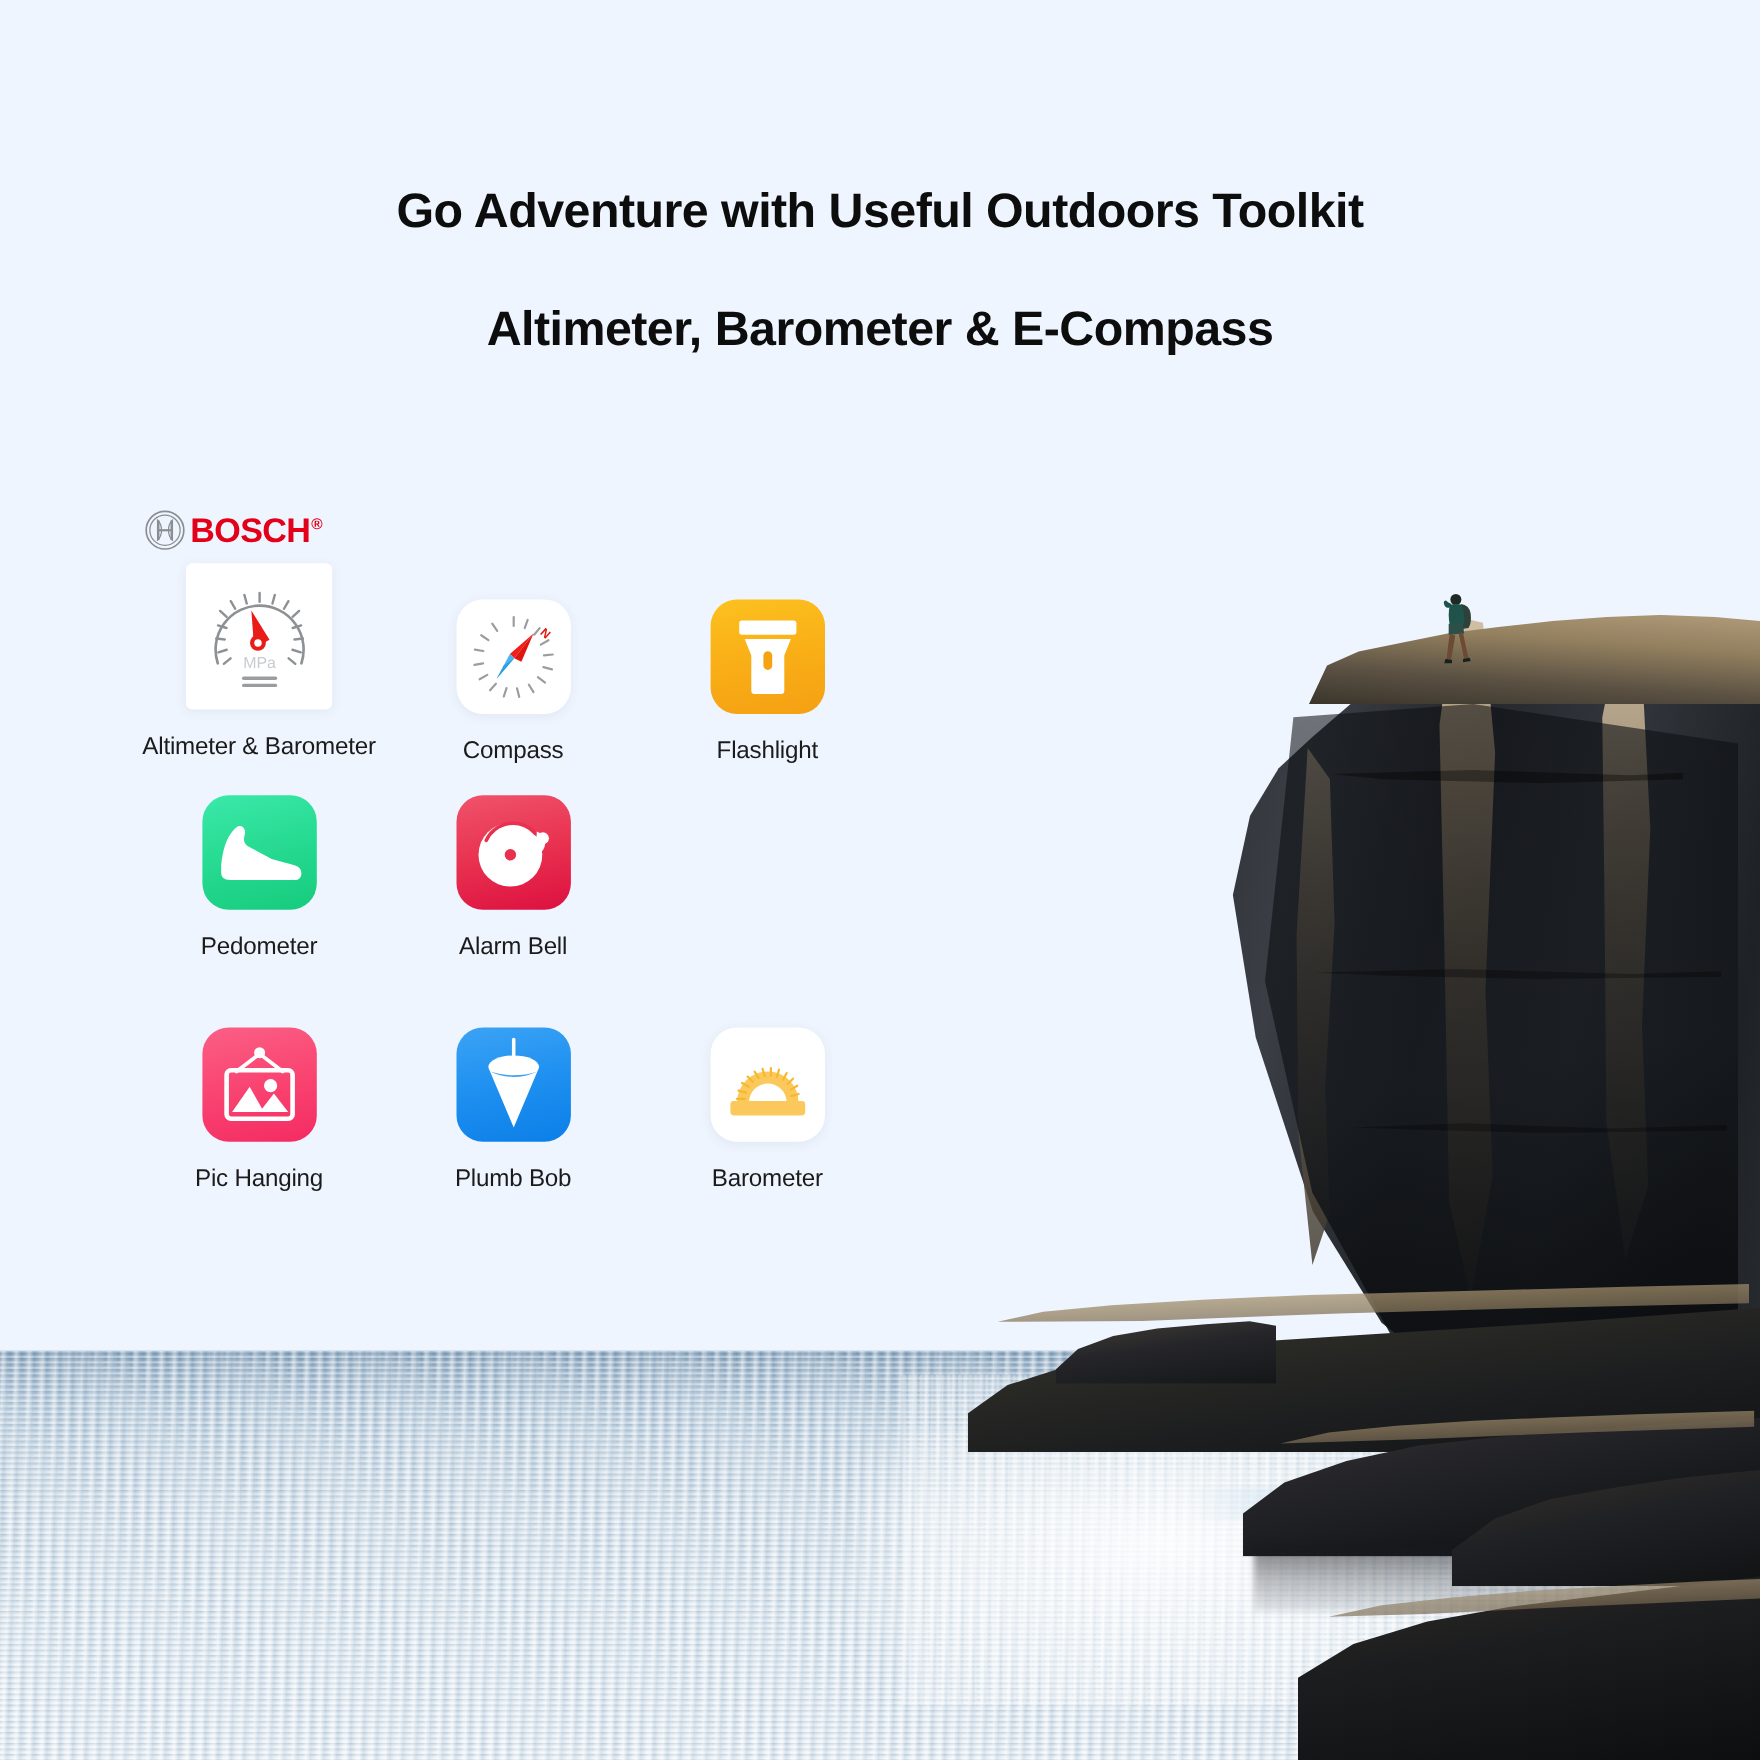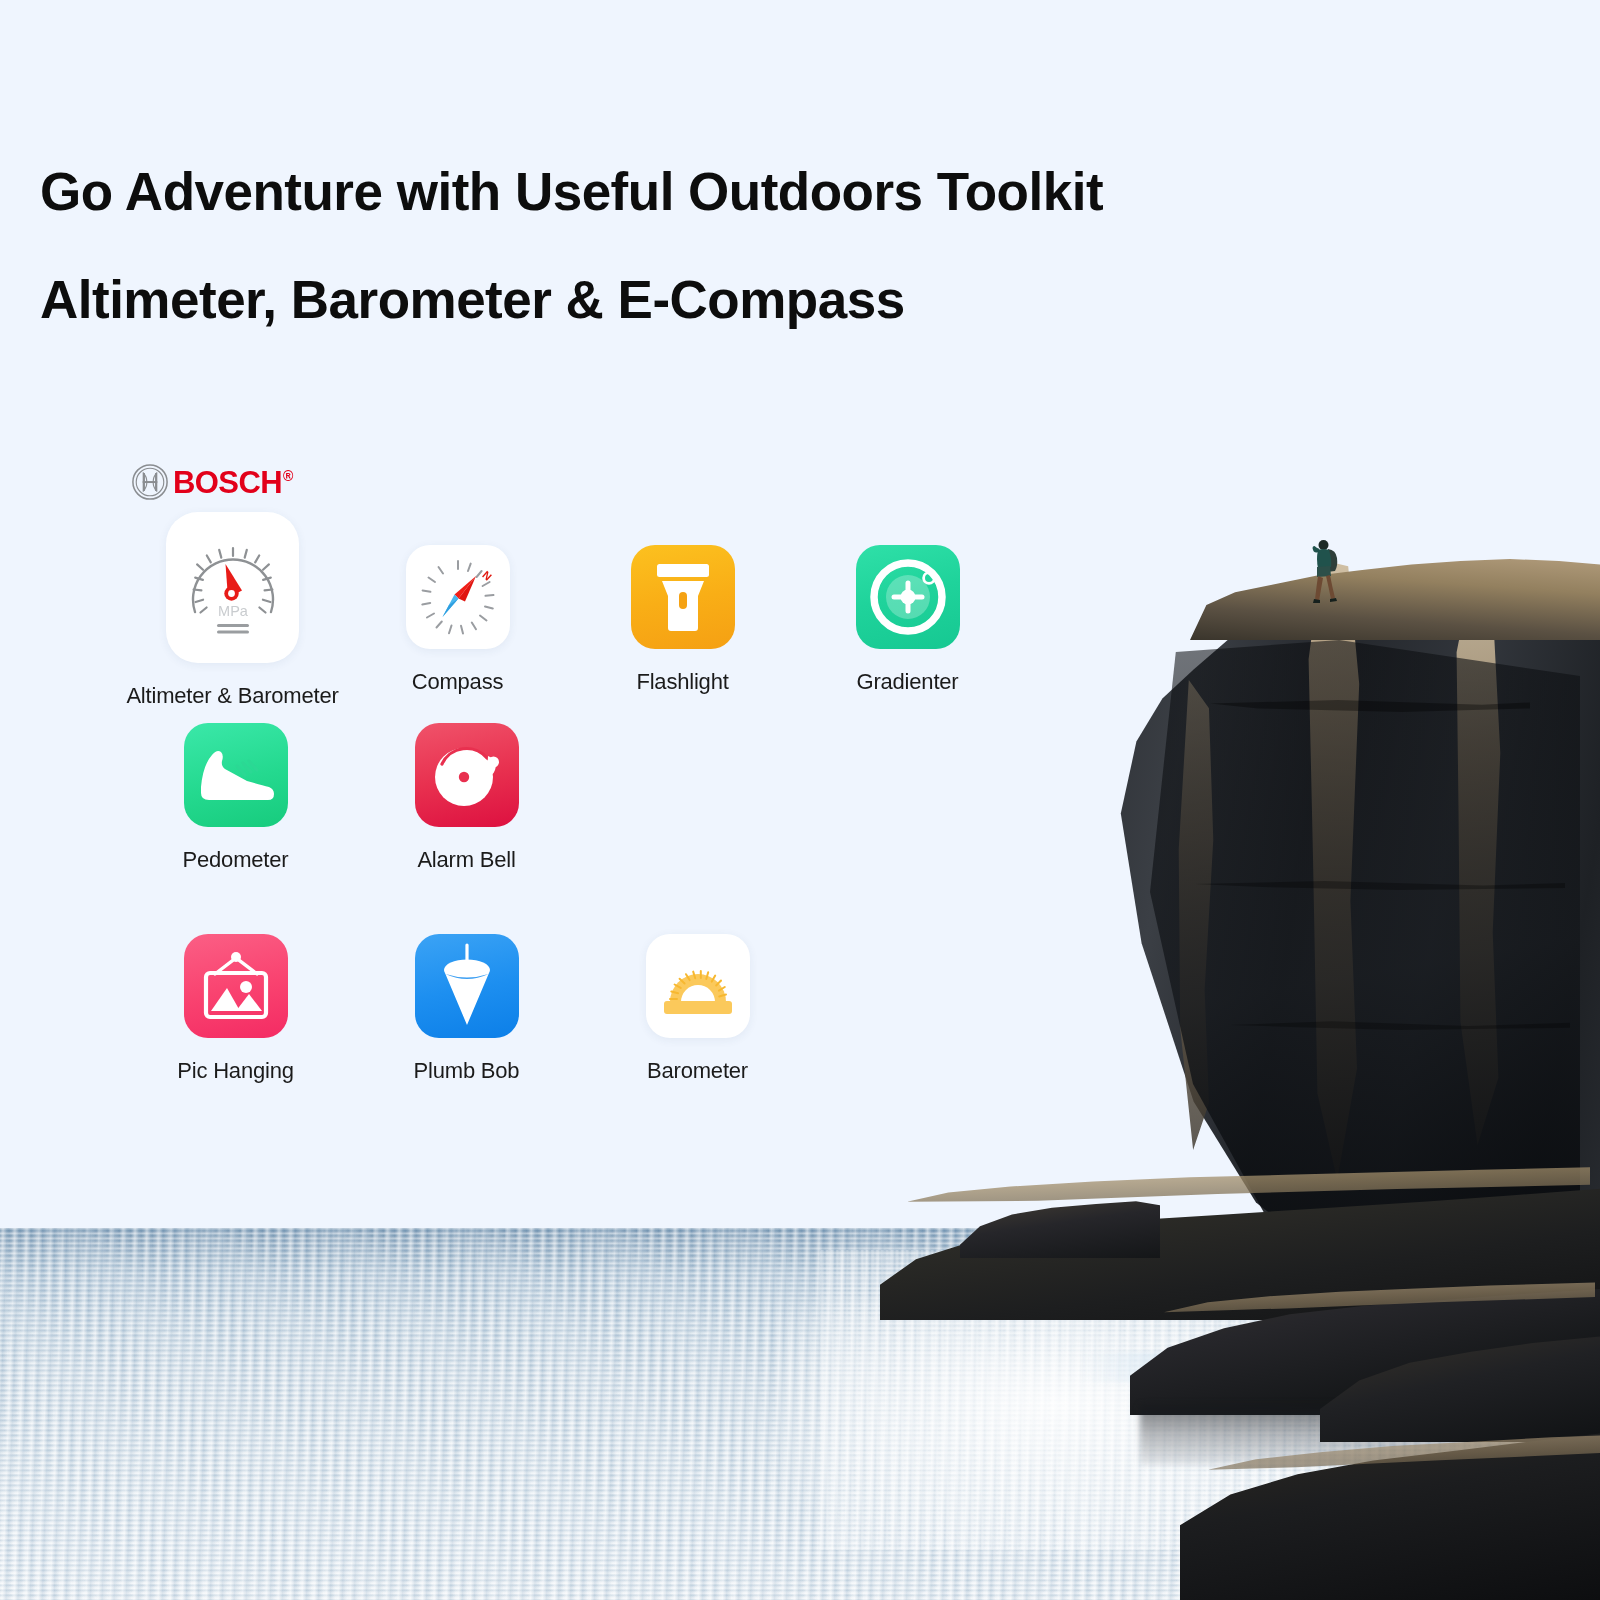--- a/index.html
+++ b/index.html
@@ -293,24 +293,24 @@
     width: 42px;
     height: 76px;
   }
 
   
   .heading {
     position: absolute;
     left: 0;
     right: 0;
     top: 138px;
-    text-align: left;
+    text-align: center;
     color: #0d0d0d;
     font-weight: bold;
-    font-size: 53px;
+    font-size: 44px;
     line-height: 108px;
     letter-spacing: -0.5px;
     padding: 0 40px;
   }
   .heading .line {
     display: block;
     white-space: nowrap;
   }
 
   
@@ -355,22 +355,22 @@
   .cell {
     width: 231px;
     display: flex;
     flex-direction: column;
     align-items: center;
   }
   .cell.offset-down { padding-top: 33px; }
 
   .tile {
     width: 133px;
-    height: 151px;
-    border-radius: 32px;
+    height: 133px;
+    border-radius: 6px;
     display: flex;
     align-items: center;
     justify-content: center;
     overflow: hidden;
     position: relative;
     flex: none;
   }
   .tile.small {
     width: 104px;
     height: 104px;
@@ -545,37 +545,20 @@
         <div class="tile small bg-orange">
           <svg width="70" height="74" viewBox="0 0 70 74">
             <rect x="9" y="4" width="52" height="13" rx="2.5" fill="#ffffff"></rect>
             <path d="M14 21 L56 21 L50 36 L50 68 Q50 71 47 71 L23 71 Q20 71 20 68 L20 36 Z" fill="#ffffff"></path>
             <rect x="31" y="32" width="8" height="17" rx="4" fill="#f5a213"></rect>
           </svg>
         </div>
         <div class="cell-label">Flashlight</div>
       </div>
 
-      <div class="cell offset-down">
-        <div class="tile small bg-green">
-          <svg width="82" height="82" viewBox="0 0 82 82">
-            <circle cx="41" cy="41" r="34" fill="none" stroke="#ffffff" stroke-width="7.5"></circle>
-            <circle cx="41" cy="41" r="22" fill="#ffffff" opacity="0.26"></circle>
-            <g stroke="#ffffff" stroke-width="5" stroke-linecap="round">
-              <line x1="41" y1="27" x2="41" y2="34"></line>
-              <line x1="41" y1="48" x2="41" y2="55"></line>
-              <line x1="27" y1="41" x2="34" y2="41"></line>
-              <line x1="48" y1="41" x2="55" y2="41"></line>
-            </g>
-            <circle cx="41" cy="41" r="7.5" fill="#ffffff"></circle>
-            <circle cx="62" cy="22" r="5.4" fill="none" stroke="#ffffff" stroke-width="2.8"></circle>
-          </svg>
-        </div>
-        <div class="cell-label">Gradienter</div>
-      </div>
     </div>
 
     <div class="grid-row">
 
 
       <div class="cell">
         <div class="tile small bg-mint">
           <svg width="82" height="64" viewBox="0 0 82 64">
             <path d="M6 44 Q8 22 17 12 Q22 6 26 9 Q29 12 27 18 Q26 23 30 26
                      L52 38 Q66 42 74 44 Q79 46 79 51 Q79 57 73 57

